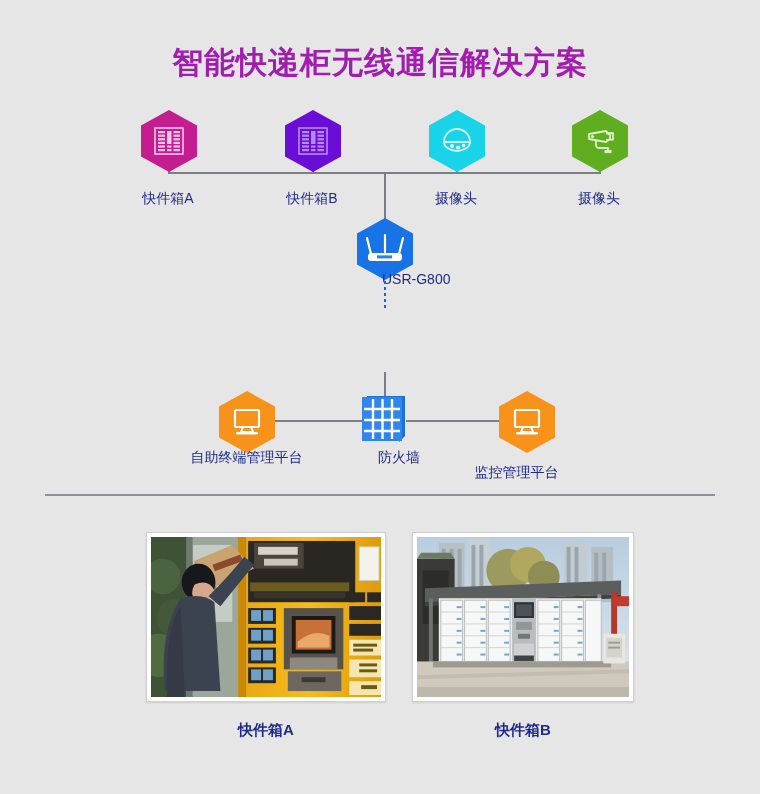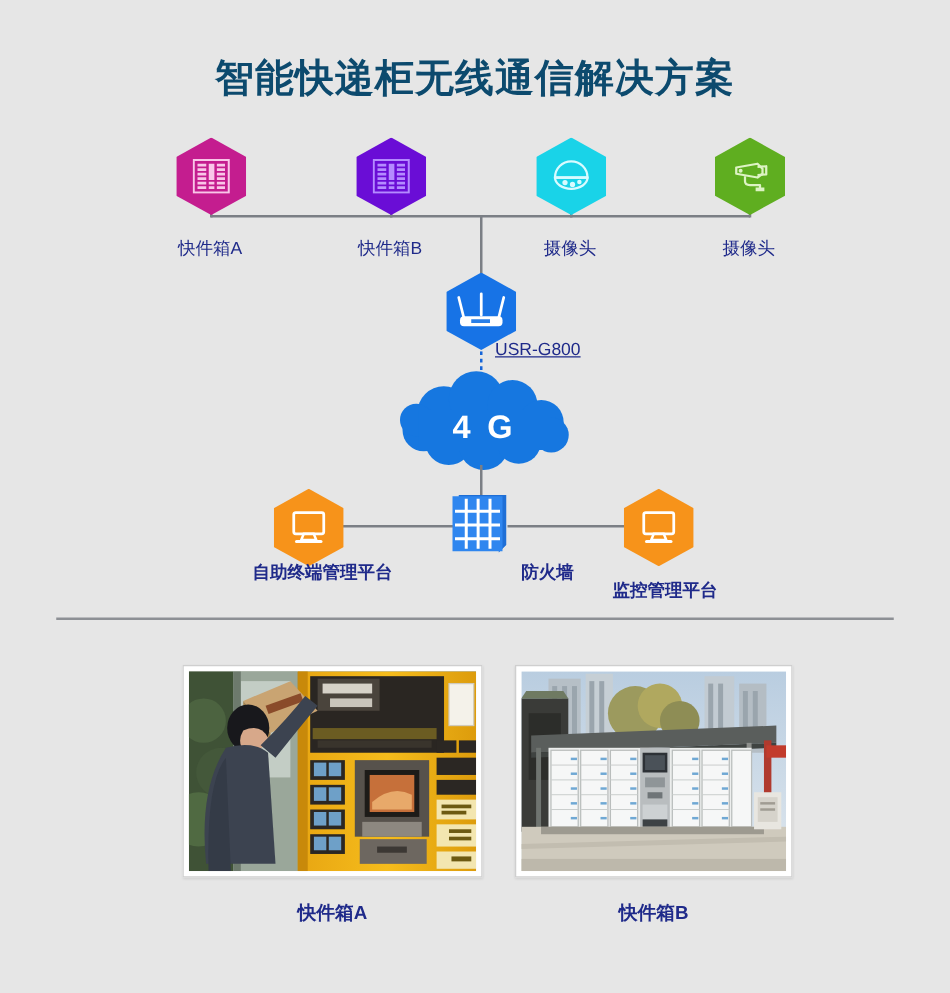--- a/index.html
+++ b/index.html
@@ -8,40 +8,40 @@
     background:#e6e6e6;
     font-family:"Liberation Sans","DejaVu Sans",sans-serif;
     position:relative;overflow:hidden;
   }
   .stage{position:absolute;left:0;top:0;width:760px;height:794px;}
 
   
   .title{
     position:absolute;left:0;top:42px;width:760px;
     text-align:center;
-    font-size:31px;font-weight:bold;color:#0c4a6e;
+    font-size:31px;font-weight:bold;color:#a21caf;
     letter-spacing:1px;
   }
 
   
   .hex{
     position:absolute;
     width:56px;height:62px;
     clip-path:polygon(50% 0%,100% 25%,100% 75%,50% 100%,0% 75%,0% 25%);
     display:flex;align-items:center;justify-content:center;
   }
   .hex svg{display:block;}
 
   
   .nlabel{
     position:absolute;
     font-size:14px;color:#1f2a8a;font-weight:normal;
     white-space:nowrap;text-align:center;
   }
-  .nlabel.b{font-weight:bold;text-align:right;}
+  .nlabel.b{font-weight:normal;}
 
   
   .ln{position:absolute;background:#7b7f85;}
   .ln.h{height:2px;}
   .ln.v{width:2px;}
   .dotted{
     position:absolute;width:2px;
     background-image:linear-gradient(to bottom,#1565d8 0 3px,transparent 3px 6px);
     background-size:2px 6px;
   }
@@ -173,42 +173,24 @@
     <svg width="44" height="34" viewBox="0 0 44 34">
       <g stroke="#ffffff" stroke-width="2.2" stroke-linecap="round">
         <line x1="8" y1="22" x2="4" y2="6"></line>
         <line x1="22" y1="20" x2="22" y2="3"></line>
         <line x1="36" y1="22" x2="40" y2="6"></line>
       </g>
       <rect x="5" y="21" width="34" height="8" rx="3.2" fill="#ffffff"></rect>
       <rect x="14" y="23.4" width="15" height="3" fill="#2a7fe8"></rect>
     </svg>
   </div>
-  <div class="nlabel" style="left:396px;top:271px;text-decoration:underline;">USR-G800</div>
+  <div class="nlabel" style="left:382px;top:271px;">USR-G800</div>
 
   <div class="dotted" style="left:384px;top:281px;height:30px;"></div>
 
-  <div class="cloud" style="left:315px;top:296px;width:145px;height:82px;">
-    <svg width="145" height="82" viewBox="0 0 145 82">
-      <g fill="#1677e0">
-        <circle cx="40" cy="34" r="21"></circle>
-        <circle cx="66" cy="23" r="22"></circle>
-        <circle cx="95" cy="28" r="20"></circle>
-        <circle cx="118" cy="42" r="18"></circle>
-        <circle cx="24" cy="48" r="17"></circle>
-        <circle cx="44" cy="57" r="19"></circle>
-        <circle cx="72" cy="60" r="20"></circle>
-        <circle cx="100" cy="57" r="18"></circle>
-        <circle cx="126" cy="52" r="14"></circle>
-        <circle cx="18" cy="40" r="13"></circle>
-        <rect x="20" y="32" width="105" height="32"></rect>
-      </g>
-    </svg>
-    <div class="txt">4 G</div>
-  </div>
 
   <div class="ln v" style="left:384px;top:372px;height:24px;"></div>
 
   <div class="ln h" style="left:270px;top:420px;width:95px;"></div>
 
   <div class="ln h" style="left:406px;top:420px;width:95px;"></div>
 
   <div class="hex" style="left:219px;top:391px;background:#f7931a;">
     <svg width="30" height="28" viewBox="0 0 30 28">
       <rect x="3" y="2" width="24" height="17" rx="1.6" fill="none" stroke="#ffffff" stroke-width="2.2"></rect>

